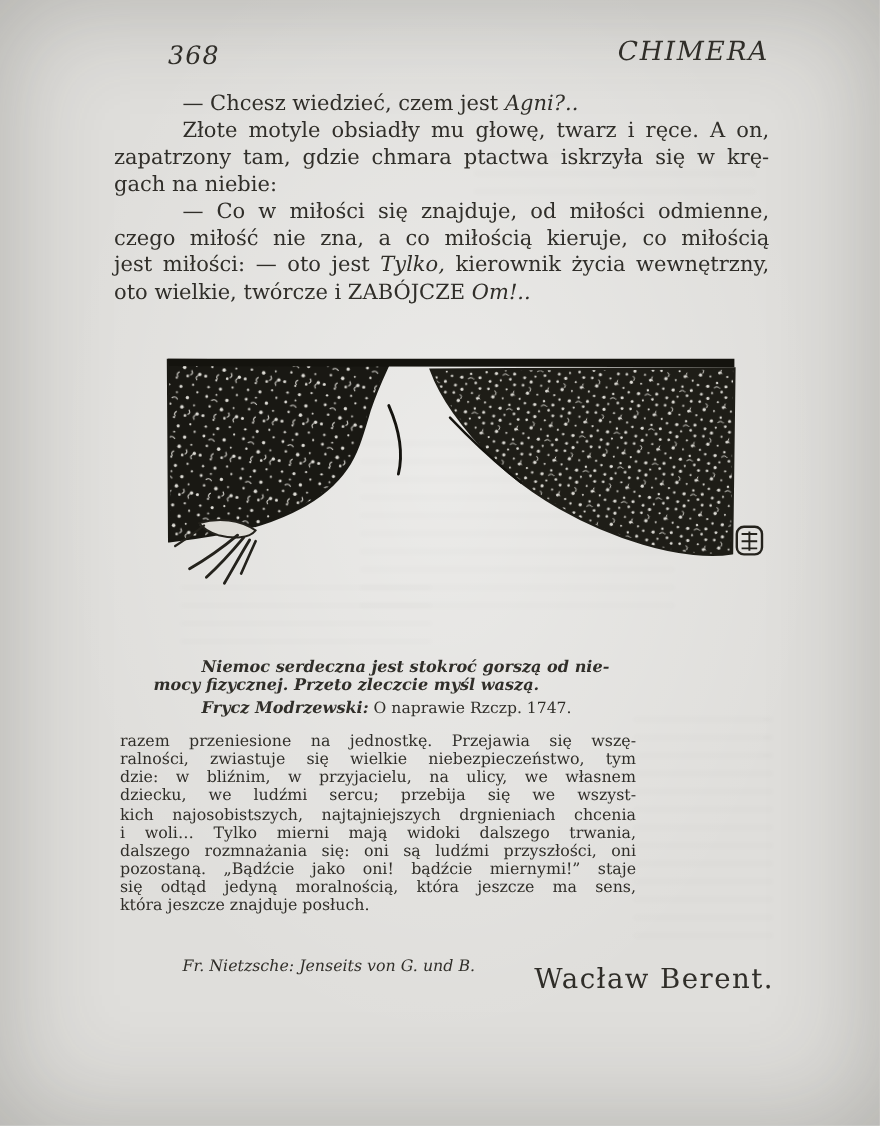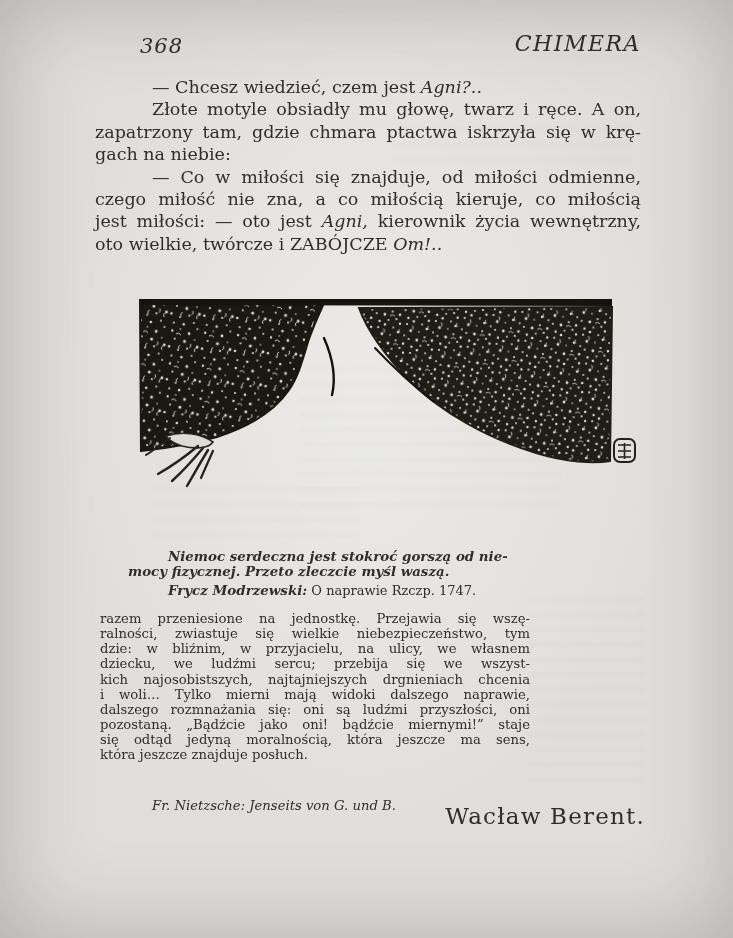--- a/index.html
+++ b/index.html
@@ -85,21 +85,21 @@
   <div class="ghost g3"></div>
   <div class="ghost g4"></div>
 
   <div class="body">
     <p class="ln ind"><span>— Chcesz wiedzieć, czem jest </span><i>Agni?..</i></p>
     <p class="ln ind j">Złote motyle obsiadły mu głowę, twarz i ręce. A on,</p>
     <p class="ln j">zapatrzony tam, gdzie chmara ptactwa iskrzyła się w krę-</p>
     <p class="ln">gach na niebie:</p>
     <p class="ln ind j">— Co w miłości się znajduje, od miłości odmienne,</p>
     <p class="ln j">czego miłość nie zna, a co miłością kieruje, co miłością</p>
-    <p class="ln j"><span>jest miłości: — oto jest </span><i>Agni,</i><span> kierownik życia wewnętrzny,</span></p>
+    <p class="ln j"><span>jest miłości: — oto jest </span><i>Tylko,</i><span> kierownik życia wewnętrzny,</span></p>
     <p class="ln"><span>oto wielkie, twórcze i ZABÓJCZE </span><i>Om!..</i></p>
   </div>
 
   <svg class="illus" viewBox="0 0 500 205">
     <defs>
       <pattern id="stipL" width="33" height="33" patternUnits="userSpaceOnUse" patternTransform="rotate(4)">
         <rect width="33" height="33" fill="#191813"></rect>
         <g fill="#dedcd6">
           <circle cx="4" cy="5" r="1.2"></circle>
             <circle cx="12" cy="3" r="0.8"></circle>
@@ -180,21 +180,21 @@
     <p class="e2">mocy fizycznej.  Przeto zleczcie myśl waszą.</p>
     <p class="src"><span>Frycz Modrzewski:</span><span class="work"> O naprawie Rzczp. 1747.</span></p>
   </div>
 
   <div class="quote">
     <p class="qj">razem przeniesione na jednostkę.  Przejawia się wszę-</p>
     <p class="qj">ralności, zwiastuje się wielkie niebezpieczeństwo, tym</p>
     <p class="qj">dzie: w bliźnim, w przyjacielu, na ulicy, we własnem</p>
     <p class="qj">dziecku, we ludźmi sercu; przebija się we wszyst-</p>
     <p class="qj">kich najosobistszych, najtajniejszych drgnieniach chcenia</p>
-    <p class="qj">i woli…  Tylko mierni mają widoki dalszego naprawie,</p>
+    <p class="qj">i woli…  Tylko mierni mają widoki dalszego trwania,</p>
     <p class="qj">dalszego rozmnażania się: oni są ludźmi przyszłości, oni</p>
     <p class="qj">pozostaną.  „Bądźcie jako oni! bądźcie miernymi!” staje</p>
     <p class="qj">się odtąd jedyną moralnością, która jeszcze ma sens,</p>
     <p>która jeszcze znajduje posłuch.</p>
   </div>
 
   <p class="attrib">Fr. Nietzsche: Jenseits von G. und B.</p>
 
   <div class="signature">Wacław Berent.</div>
 

